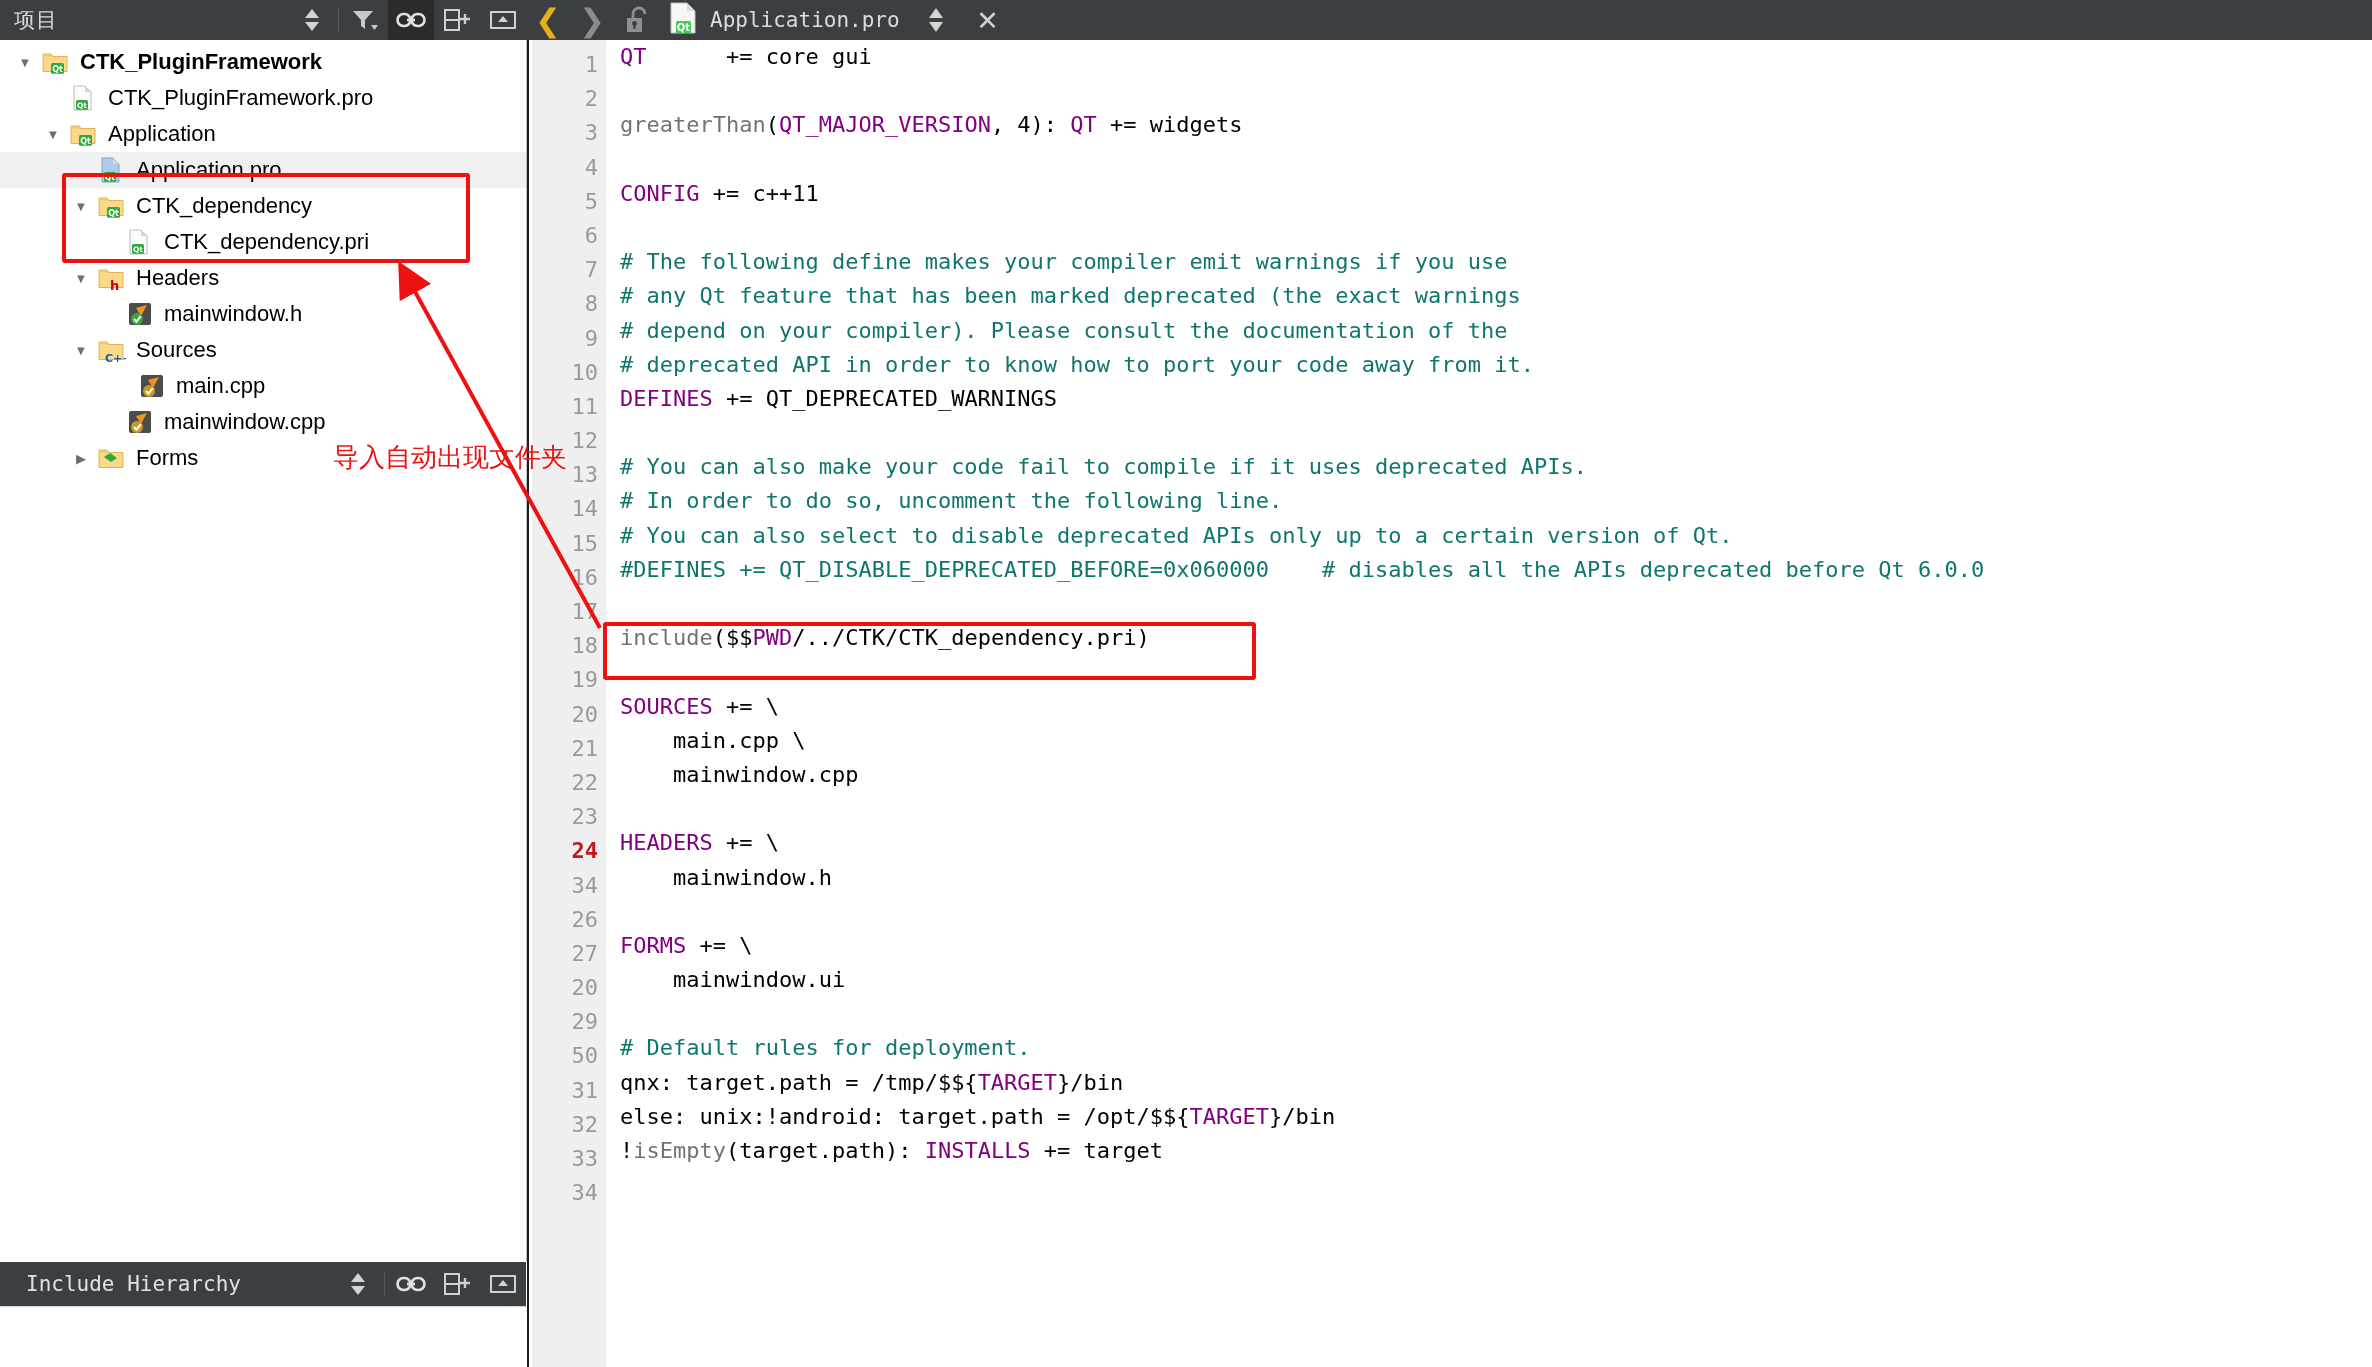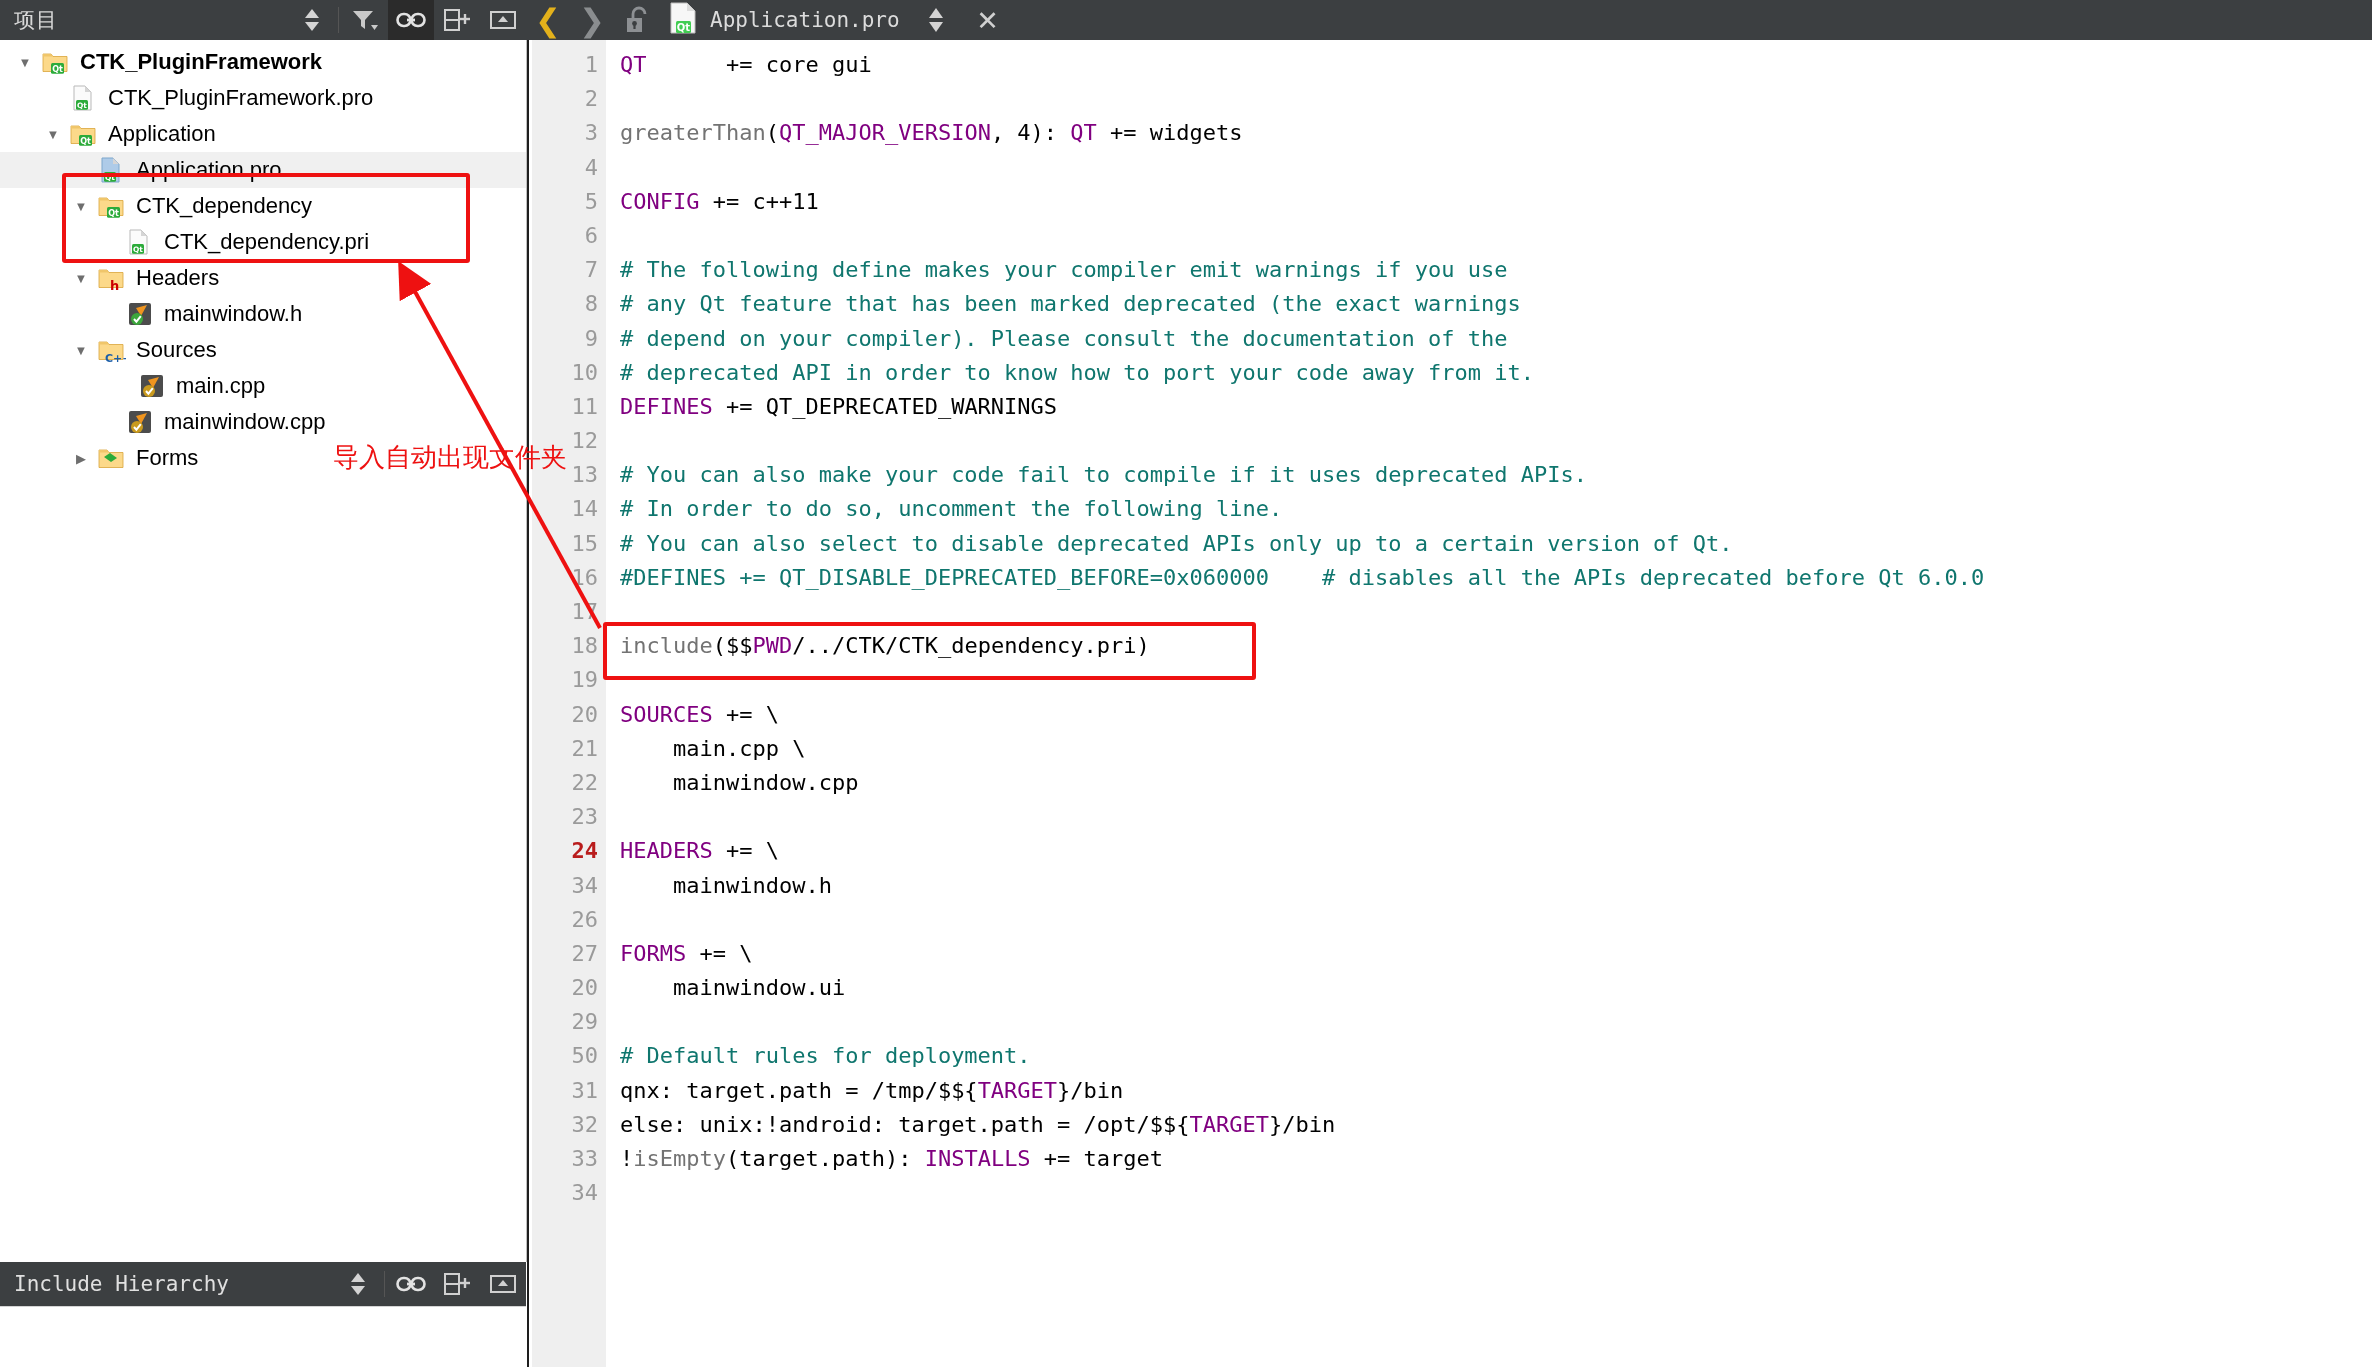--- a/index.html
+++ b/index.html
@@ -79,37 +79,38 @@
   
   .botpanel{
     position:absolute;left:0;top:1262px;width:526px;height:105px;background:#ffffff;
   }
   .botpanel-header{
     height:44px;background:#3c3f41;display:flex;align-items:center;
   }
   .botpanel-title{
     color:#e0e0e0;font-size:21px;padding-left:14px;
     font-family:"DejaVu Sans Mono", monospace;
+    margin-left:12px;
   }
   .botpanel-body{height:61px;background:#fff;border-top:1px solid #d4d4d4;}
 
   
   .editor{
     position:absolute;left:527px;top:40px;width:1845px;height:1327px;
     background:#ffffff;display:flex;
   }
   .gutterline{width:3px;background:#ffffff;flex:none;border-left:2px solid #1e1e1e;}
   .gutter{
     width:66px;flex:none;background:#efefef;
     font-family:"DejaVu Sans Mono", monospace;font-size:22px;color:#9a9a9a;
     text-align:right;padding-top:8px;padding-right:8px;line-height:34.2px;
   }
   .gutter .gl.cur{color:#b91c1c;font-weight:bold;}
   .code{
-    flex:1;background:#ffffff;padding-top:8px;padding-left:14px;
+    flex:1;background:#ffffff;padding-top:0;padding-left:14px;
     font-family:"DejaVu Sans Mono", monospace;font-size:22px;line-height:34.2px;
     color:#000;white-space:pre;
   }
   .kw{color:#800080;}
   .fn{color:#737373;margin-top:44px;}
   .cm{color:#0f766e;}
   .gutter .gl{display:block;height:34.2px;}
   .code .cl{display:block;height:34.2px;}
 
   

